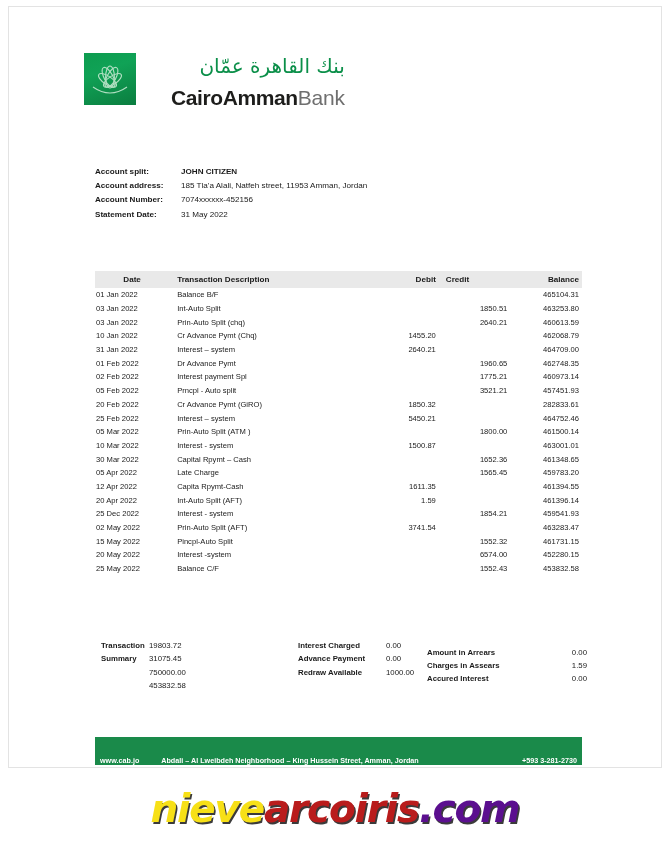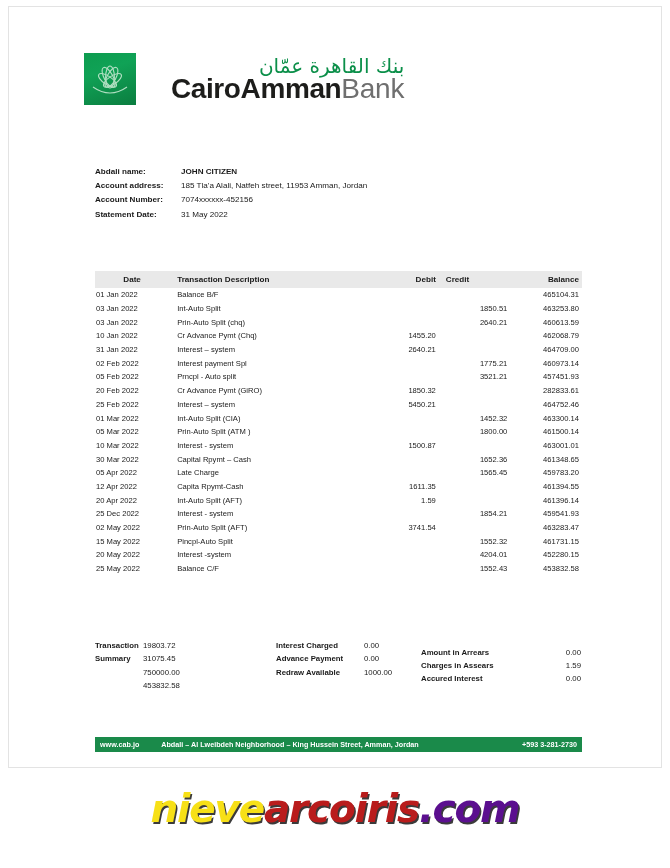--- a/index.html
+++ b/index.html
@@ -51,24 +51,24 @@
   .logo-arabic {
     font-family: "DejaVu Sans", sans-serif;
     font-size: 20px;
     color: #0b8f49;
     line-height: 22px;
     direction: rtl;
     white-space: nowrap;
     letter-spacing: -0.5px;
   }
   .logo-latin {
-    font-size: 28px;
+    font-size: 21px;
     line-height: 23px;
     white-space: nowrap;
-    margin-top: 0;
+    margin-top: 9px;
   }
   .logo-latin .b1 { font-weight: bold; color: #1d1d1b; letter-spacing: -0.4px; }
   .logo-latin .b2 { font-weight: normal; color: #6f6f6f; letter-spacing: -0.2px; }
 
   
   .acct {
     position: absolute;
     left: 86px;
     top: 158px;
     font-size: 8.1px;
@@ -114,56 +114,56 @@
   }
   .tbl tbody td.c-date   { text-align: left; padding-left: 1px; }
   .tbl tbody td.c-desc   { text-align: left; padding-left: 8px; }
   .tbl tbody td.c-debit  { text-align: right; padding-right: 10px; }
   .tbl tbody td.c-credit { text-align: right; padding-right: 10px; }
   .tbl tbody td.c-bal    { text-align: right; padding-right: 3px; }
 
   
   .summary {
     position: absolute;
-    left: 86px;
+    left: 92px;
     top: 632px;
     font-size: 7.8px;
     line-height: 13.4px;
     display: flex;
   }
   .sum-title {
     width: 48px;
     font-weight: bold;
     flex: 0 0 auto;
   }
   .sum-group { display: flex; flex: 0 0 auto; }
   .sum-group.g1 { width: 133px; }
   .sum-group.g2 { width: 145px; }
   .sum-group.g3 { width: 160px; align-items: center; }
   .sum-labels { font-weight: bold; }
   .sum-g1 .sum-labels { width: 72px; }
-  .sum-g2 .sum-labels { width: 88px; }
+  .sum-g2 .sum-labels { width: 88px; margin-left: 16px; }
   .sum-g3 .sum-labels { width: 112px; }
   .sum-values { text-align: left; }
   .sum-g3 .sum-values { text-align: right; width: 48px; }
   .sum-line { height: 13.4px; white-space: nowrap; }
 
   
   .footer {
     position: absolute;
     left: 86px;
     top: 730px;
     width: 487px;
-    height: 15px;
+    height: 28px;
     background: #1a8a4a;
     color: #ffffff;
     font-size: 7.2px;
     font-weight: bold;
     display: flex;
-    align-items: center;
+    align-items: flex-end;
   }
   .footer .f-url  { margin-left: 5px; }
   .footer .f-addr { margin-left: 22px; }
   .footer .f-tel  { margin-left: auto; margin-right: 5px; }
 
   
   .watermark {
     position: absolute;
     left: 0;
     top: 786px;
@@ -202,21 +202,21 @@
     <div class="logo-words">
       <div class="logo-arabic">بنك القاهرة عمّان</div>
       <div class="logo-latin">
         <span class="b1">CairoAmman</span><span class="b2">Bank</span>
       </div>
     </div>
   </div>
 
   <div class="acct">
     <div class="acct-row">
-      <div class="acct-label">Abdali name:</div>
+      <div class="acct-label">Account split:</div>
       <div class="acct-value bold">JOHN CITIZEN</div>
     </div>
     <div class="acct-row">
       <div class="acct-label">Account address:</div>
       <div class="acct-value">185 Tla'a Alali, Natfeh street, 11953 Amman, Jordan</div>
     </div>
     <div class="acct-row">
       <div class="acct-label">Account Number:</div>
       <div class="acct-value">7074xxxxxx-452156</div>
     </div>
@@ -266,20 +266,27 @@
           <td class="c-bal">462068.79</td>
         </tr>
         <tr>
           <td class="c-date">31 Jan 2022</td>
           <td class="c-desc">Interest – system</td>
           <td class="c-debit">2640.21</td>
           <td class="c-credit"></td>
           <td class="c-bal">464709.00</td>
         </tr>
         <tr>
+          <td class="c-date">01 Feb 2022</td>
+          <td class="c-desc">Dr Advance Pymt</td>
+          <td class="c-debit"></td>
+          <td class="c-credit">1960.65</td>
+          <td class="c-bal">462748.35</td>
+        </tr>
+        <tr>
           <td class="c-date">02 Feb 2022</td>
           <td class="c-desc">Interest payment Spl</td>
           <td class="c-debit"></td>
           <td class="c-credit">1775.21</td>
           <td class="c-bal">460973.14</td>
         </tr>
         <tr>
           <td class="c-date">05 Feb 2022</td>
           <td class="c-desc">Prncpl  - Auto split</td>
           <td class="c-debit"></td>
@@ -294,27 +301,20 @@
           <td class="c-bal">282833.61</td>
         </tr>
         <tr>
           <td class="c-date">25 Feb 2022</td>
           <td class="c-desc">Interest – system</td>
           <td class="c-debit">5450.21</td>
           <td class="c-credit"></td>
           <td class="c-bal">464752.46</td>
         </tr>
         <tr>
-          <td class="c-date">01 Mar 2022</td>
-          <td class="c-desc">Int-Auto Split (CIA)</td>
-          <td class="c-debit"></td>
-          <td class="c-credit">1452.32</td>
-          <td class="c-bal">463300.14</td>
-        </tr>
-        <tr>
           <td class="c-date">05 Mar 2022</td>
           <td class="c-desc">Prin-Auto Split (ATM )</td>
           <td class="c-debit"></td>
           <td class="c-credit">1800.00</td>
           <td class="c-bal">461500.14</td>
         </tr>
         <tr>
           <td class="c-date">10 Mar 2022</td>
           <td class="c-desc">Interest  - system</td>
           <td class="c-debit">1500.87</td>
@@ -367,21 +367,21 @@
           <td class="c-date">15 May 2022</td>
           <td class="c-desc">Pincpl-Auto Split</td>
           <td class="c-debit"></td>
           <td class="c-credit">1552.32</td>
           <td class="c-bal">461731.15</td>
         </tr>
         <tr>
           <td class="c-date">20 May 2022</td>
           <td class="c-desc">Interest -system</td>
           <td class="c-debit"></td>
-          <td class="c-credit">4204.01</td>
+          <td class="c-credit">6574.00</td>
           <td class="c-bal">452280.15</td>
         </tr>
         <tr>
           <td class="c-date">25 May 2022</td>
           <td class="c-desc">Balance C/F</td>
           <td class="c-debit"></td>
           <td class="c-credit">1552.43</td>
           <td class="c-bal">453832.58</td>
         </tr>
       </tbody>

